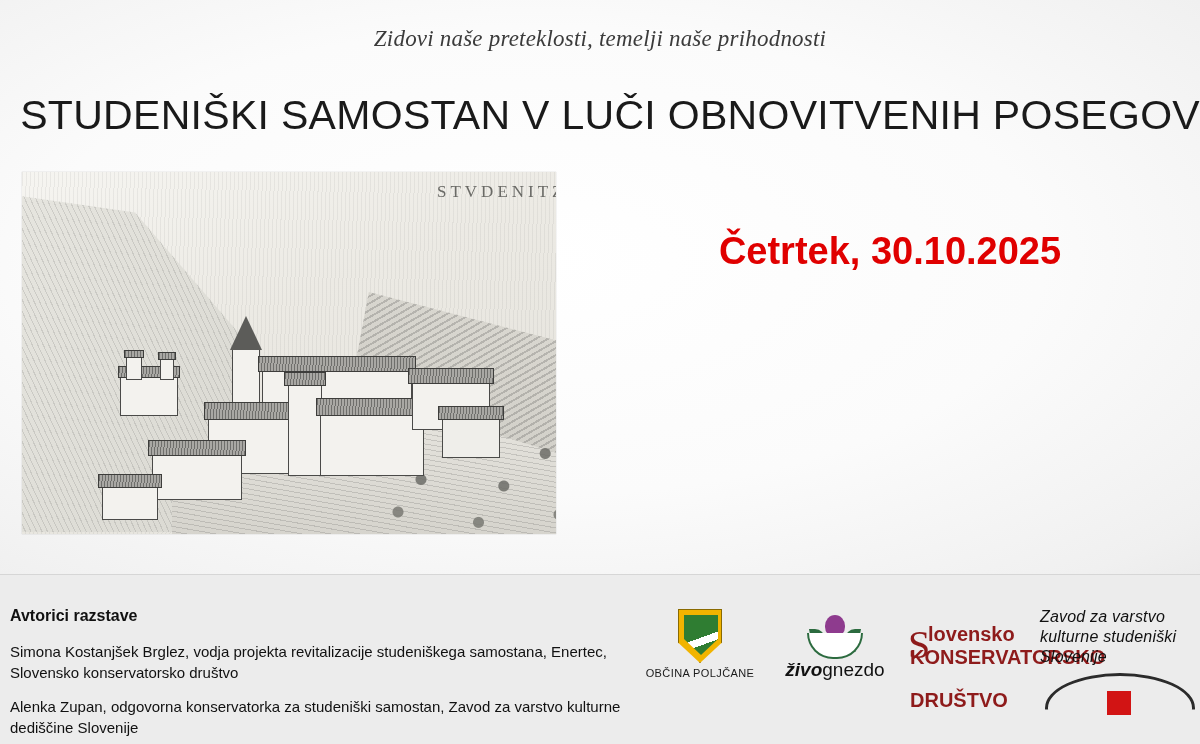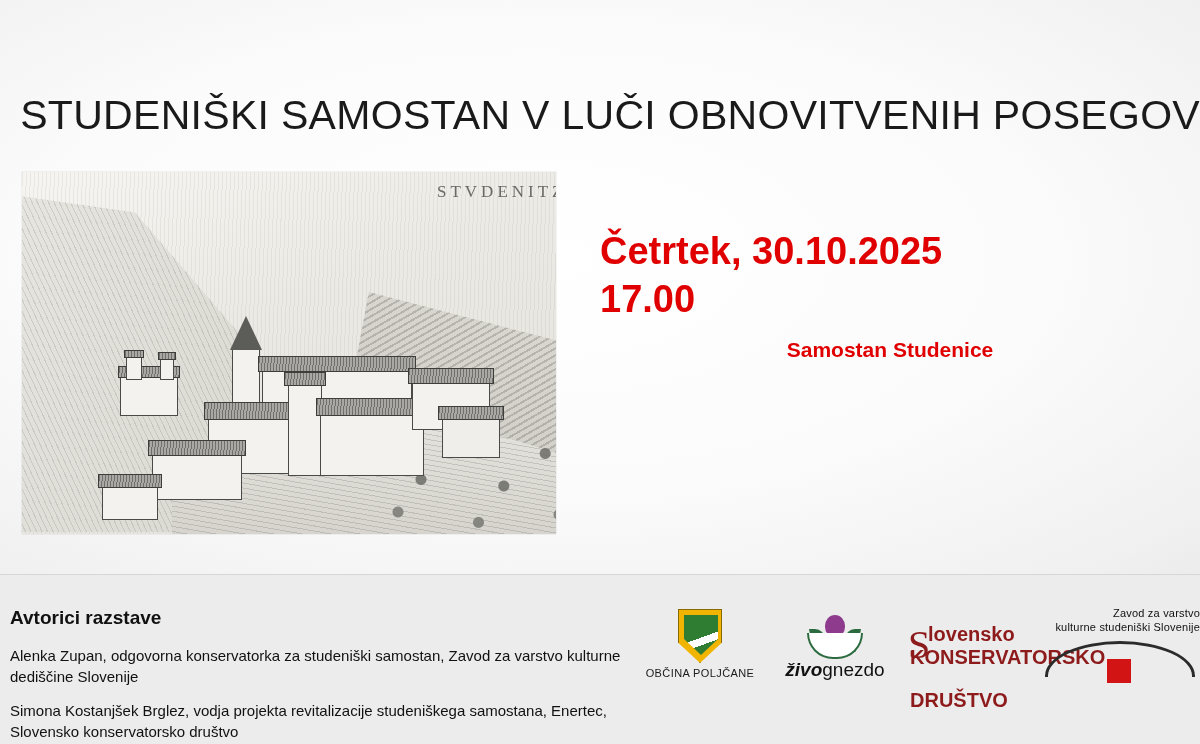--- a/index.html
+++ b/index.html
@@ -133,20 +133,21 @@
       radial-gradient(circle at 20% 80%, #7a7a74 0 5px, transparent 6px),
       radial-gradient(circle at 55% 88%, #7a7a74 0 5px, transparent 6px),
       radial-gradient(circle at 90% 82%, #7a7a74 0 5px, transparent 6px);
     opacity: 0.85;
   }
 
   
   .event-date {
     position: absolute;
     top: 228px; left: 600px; width: 580px;
+    text-align: center;
     font-size: 38px;
     font-weight: bold;
     color: #e00000;
     line-height: 1.25;
   }
   .event-venue {
     position: absolute;
     top: 338px; left: 600px; width: 580px;
     text-align: center;
     font-size: 21px;
@@ -169,21 +170,21 @@
     width: 1200px; height: 170px;
     background: #ececec;
     border-top: 1px solid #d6d6d6;
   }
   .credits {
     position: absolute;
     left: 10px; top: 32px;
     width: 620px;
   }
   .credits-heading {
-    font-size: 19px;
+    font-size: 16px;
     font-weight: bold;
     color: #111;
     margin-bottom: 16px;
   }
   .credit-line {
     font-size: 15px;
     color: #111;
     line-height: 1.42;
     margin-bottom: 12px;
   }
@@ -267,25 +268,26 @@
     font-size: 20px;
     font-weight: bold;
     color: #8e1b1b;
     line-height: 1.15;
     text-align: left;
     padding-left: 18px;
   }
 
   
   .zvkds-text {
-    font-size: 11px;
+    font-size: 16px;
     color: #111;
     line-height: 1.25;
-    text-align: right;
+    text-align: left;
     letter-spacing: 0.2px;
+    font-style: italic;
   }
   .zvkds-mark {
     position: relative;
     width: 150px; height: 46px;
     margin: 6px auto 0;
   }
   .zvkds-arc {
     position: absolute; left: 0; top: 0;
     width: 150px; height: 70px;
     border: 3px solid #2b2b2b;
@@ -296,20 +298,21 @@
     position: absolute; left: 62px; top: 18px;
     width: 24px; height: 24px;
     background: #d21414;
   }
 </style>
 </head>
 <body>
 
 <div class="poster">
 
+  <div class="tagline">Zidovi naše preteklosti, temelji naše prihodnosti</div>
 
   <div class="main-title">STUDENIŠKI SAMOSTAN V LUČI OBNOVITVENIH POSEGOV</div>
 
   <div class="illustration">
     <div class="ill-sky"></div>
     <div class="hill-left"></div>
     <div class="valley"></div>
     <div class="ridge"></div>
     <div class="trees"></div>
 
@@ -349,32 +352,30 @@
 
       <div class="bldg" style="left:-10px;top:164px;width:56px;height:34px;"></div>
       <div class="roof" style="left:-14px;top:152px;width:64px;height:14px;"></div>
     </div>
 
     <div class="ill-label">STVDENITZ</div>
   </div>
 
   <div class="event-date">
     <div>Četrtek, 30.10.2025</div>
-    <div>17.00</div>
   </div>
 
-  <div class="event-venue">Samostan Studenice</div>
 
 
   <div class="footer">
 
     <div class="credits">
       <div class="credits-heading">Avtorici razstave</div>
+      <div class="credit-line">Simona Kostanjšek Brglez, vodja projekta revitalizacije studeniškega samostana, Enertec, Slovensko konservatorsko društvo</div>
       <div class="credit-line">Alenka Zupan, odgovorna konservatorka za studeniški samostan, Zavod za varstvo kulturne dediščine Slovenije</div>
-      <div class="credit-line">Simona Kostanjšek Brglez, vodja projekta revitalizacije studeniškega samostana, Enertec, Slovensko konservatorsko društvo</div>
     </div>
 
     <div class="logos">
 
       <div class="logo" style="left:10px; top:6px; width:120px;">
         <div class="shield"></div>
         <div class="logo-caption">OBČINA POLJČANE</div>
       </div>
 
       <div class="logo" style="left:140px; top:12px; width:130px;">

